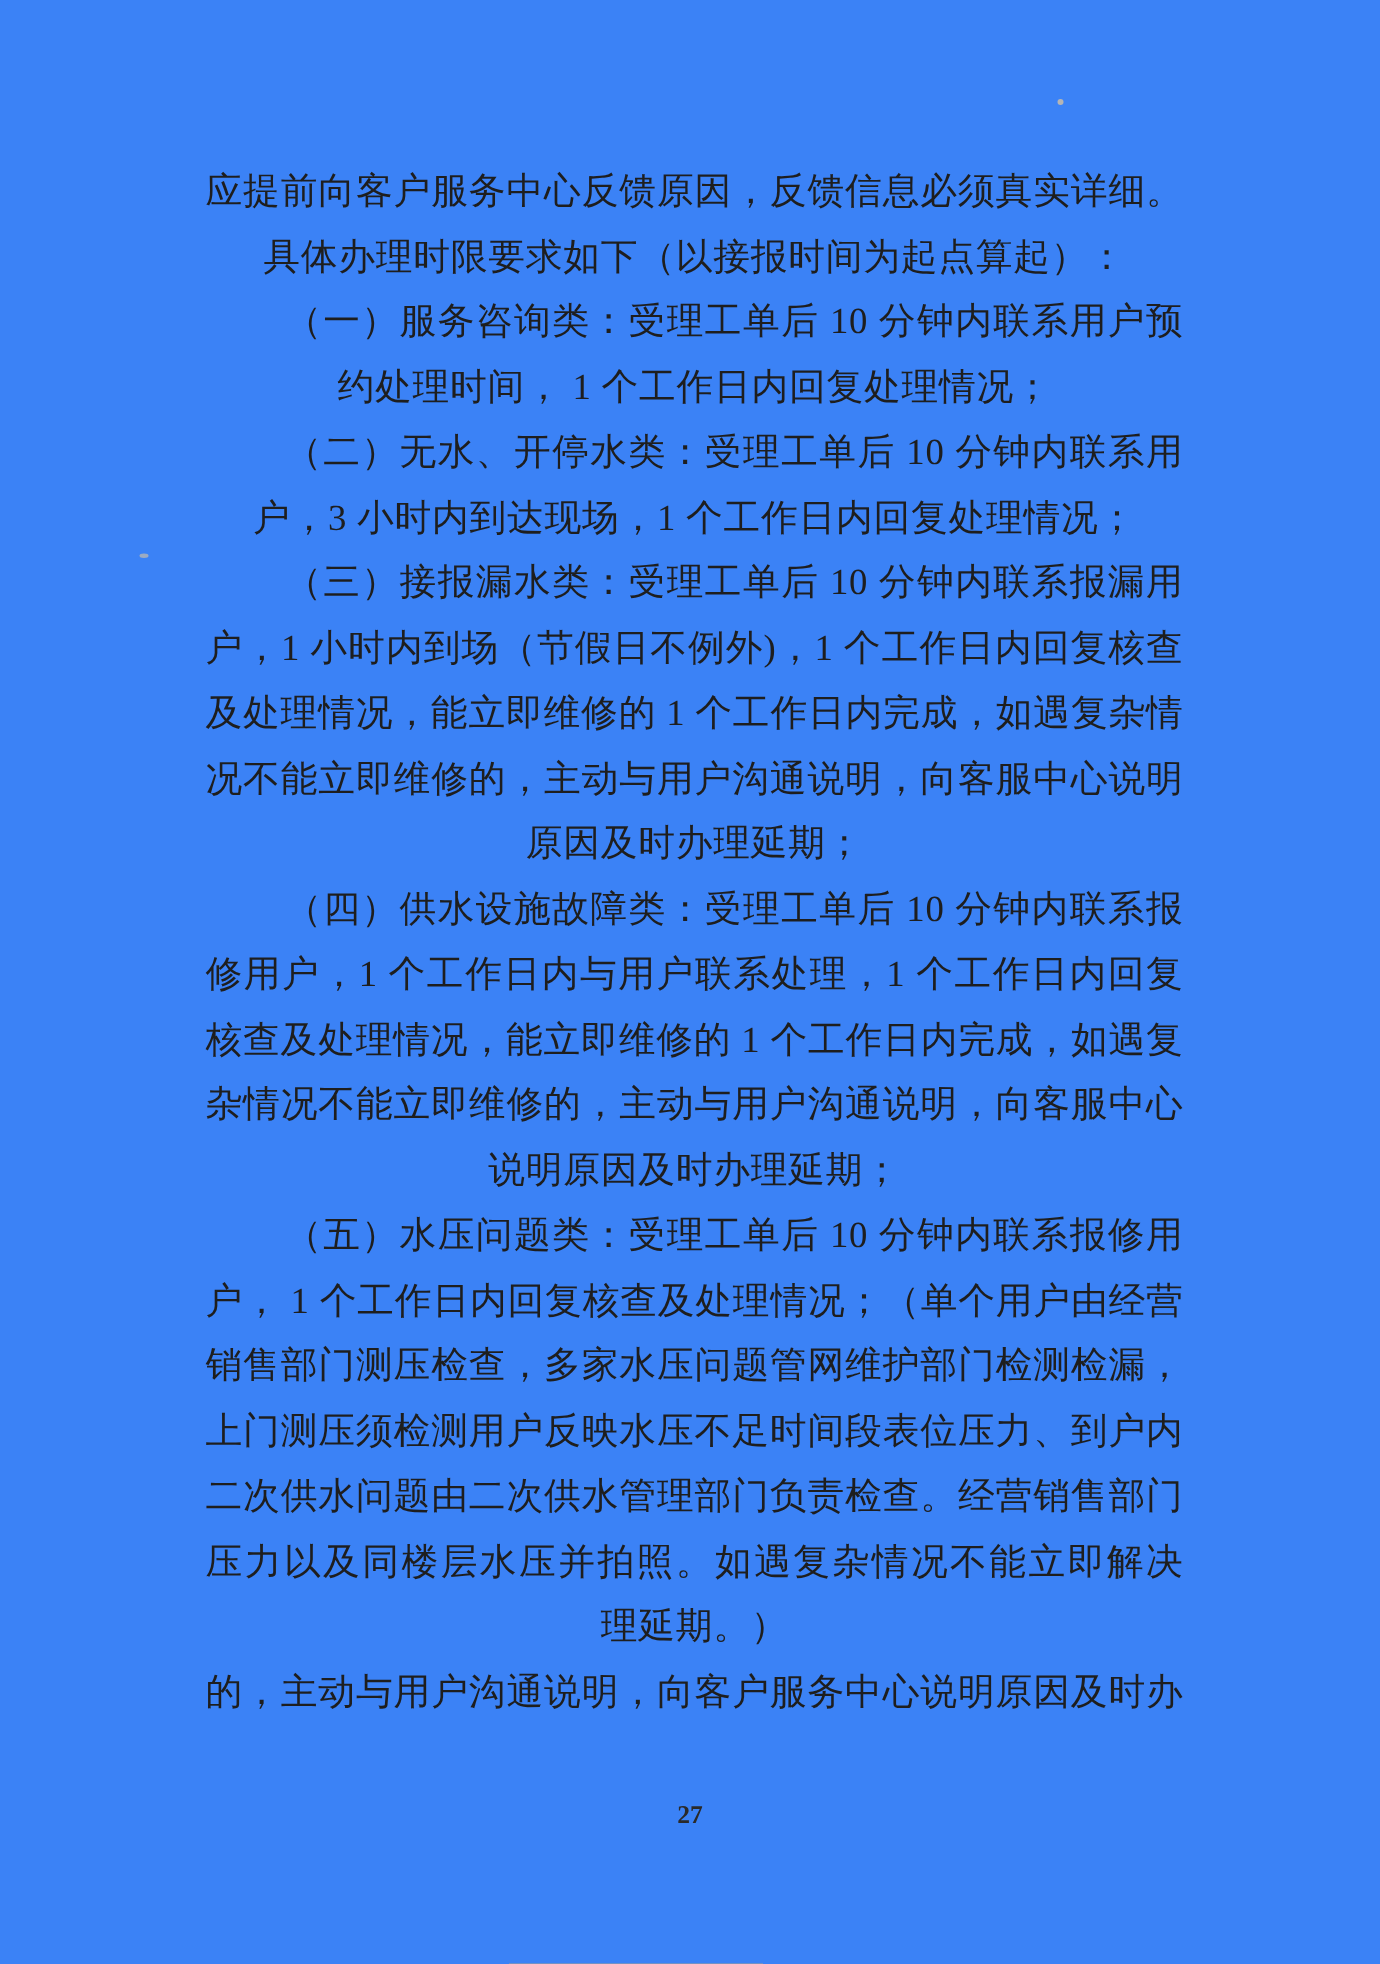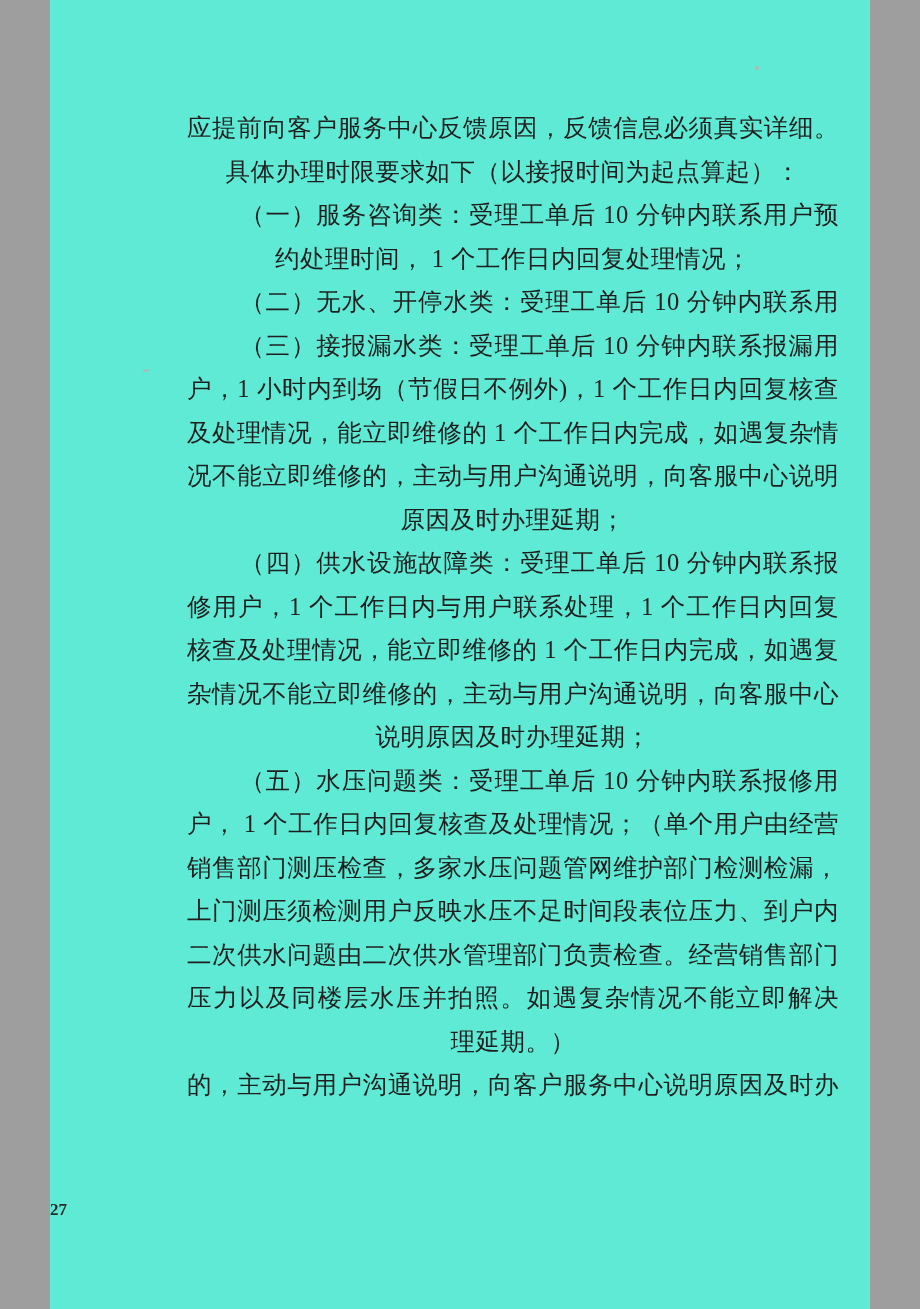--- a/index.html
+++ b/index.html
@@ -2,24 +2,24 @@
 <html><head>
 <meta charset="utf-8">
 <style>
   html, body {
     margin: 0;
     padding: 0;
     background: #9e9e9e;
   }
   .page {
     position: relative;
-    width: 820px;
+    width: 920px;
     height: 1309px;
     margin: 0 auto;
-    background: #5eead4;
+    background: #3b82f6;
     overflow: hidden;
     font-family: "Liberation Serif", "DejaVu Serif", serif;
     color: #1e1e1e;
   }
   .text-block {
     position: absolute;
     left: 137px;
     top: 106px;
     width: 652px;
   }
@@ -38,20 +38,21 @@
     text-align-last: justify;
   }
   .line.indent {
     text-indent: 53px;
   }
   .page-number {
     position: absolute;
     left: 0;
     top: 1200px;
     width: 920px;
+    text-align: center;
     font-size: 17px;
     font-weight: 700;
     font-family: "Liberation Serif", "DejaVu Serif", serif;
     color: #2a2a2a;
   }
   .speck {
     position: absolute;
     background: #b5b5b5;
     border-radius: 50%;
   }
@@ -65,20 +66,21 @@
 
   <div class="speck speck-top-right"></div>
   <div class="speck speck-left-margin"></div>
 
   <div class="text-block">
     <div class="line full">应提前向客户服务中心反馈原因，反馈信息必须真实详细。</div>
     <div class="line">具体办理时限要求如下（以接报时间为起点算起）：</div>
     <div class="line full indent">（一）服务咨询类：受理工单后 10 分钟内联系用户预</div>
     <div class="line">约处理时间， 1 个工作日内回复处理情况；</div>
     <div class="line full indent">（二）无水、开停水类：受理工单后 10 分钟内联系用</div>
+    <div class="line">户，3 小时内到达现场，1 个工作日内回复处理情况；</div>
     <div class="line full indent">（三）接报漏水类：受理工单后 10 分钟内联系报漏用</div>
     <div class="line full">户，1 小时内到场（节假日不例外)，1 个工作日内回复核查</div>
     <div class="line full">及处理情况，能立即维修的 1 个工作日内完成，如遇复杂情</div>
     <div class="line full">况不能立即维修的，主动与用户沟通说明，向客服中心说明</div>
     <div class="line">原因及时办理延期；</div>
     <div class="line full indent">（四）供水设施故障类：受理工单后 10 分钟内联系报</div>
     <div class="line full">修用户，1 个工作日内与用户联系处理，1 个工作日内回复</div>
     <div class="line full">核查及处理情况，能立即维修的 1 个工作日内完成，如遇复</div>
     <div class="line full">杂情况不能立即维修的，主动与用户沟通说明，向客服中心</div>
     <div class="line">说明原因及时办理延期；</div>

